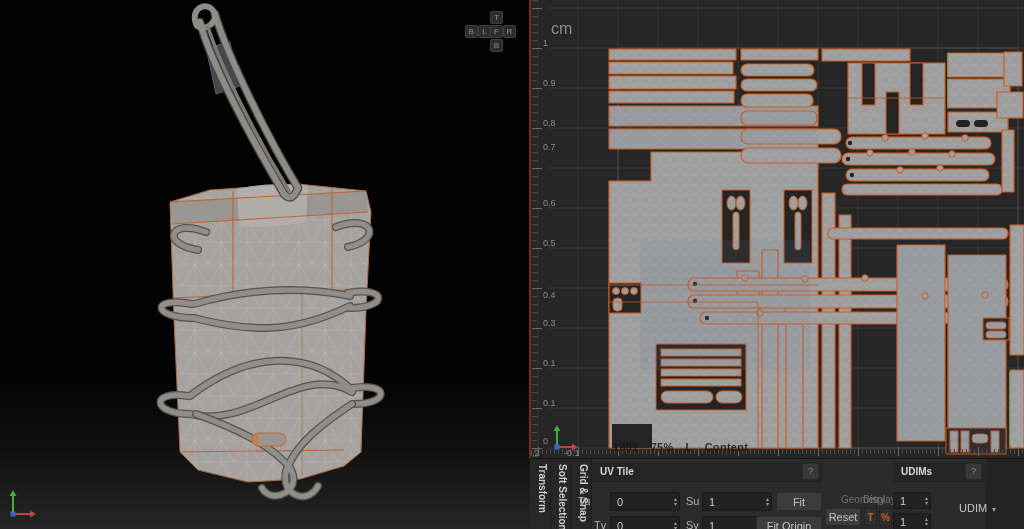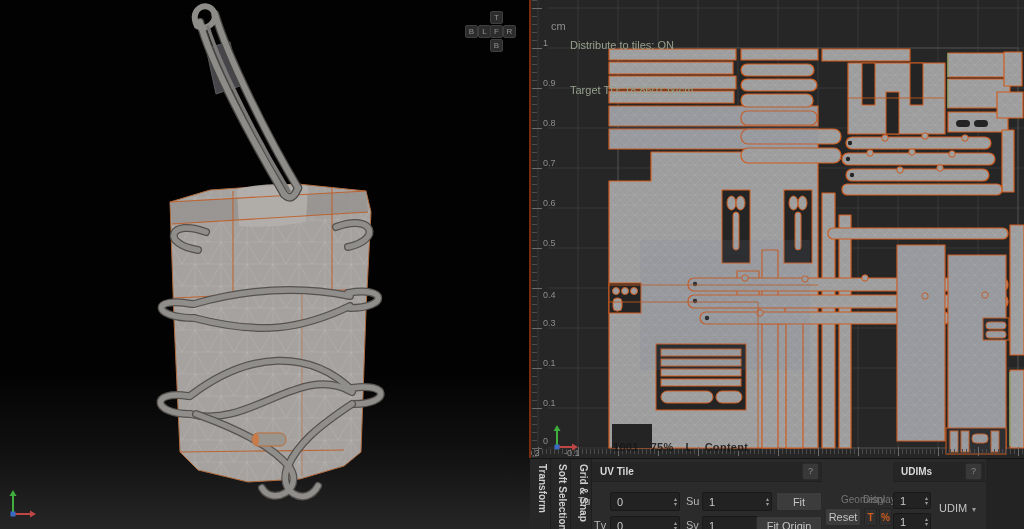--- a/index.html
+++ b/index.html
@@ -28,21 +28,21 @@
      background:repeating-linear-gradient(to bottom,#4a4a4a 0 1px,transparent 1px 8px);}
   .vruler-major{left:2px;top:8px;width:10px;height:448px;
      background:repeating-linear-gradient(to bottom,#6b6b6b 0 1px,transparent 1px 40px);}
   .hruler-minor{left:0;top:449px;width:494px;height:5px;
      background:repeating-linear-gradient(to right,#4a4a4a 0 1px,transparent 1px 4px);}
   .hruler-major{left:8px;top:447px;width:486px;height:9px;
      background:repeating-linear-gradient(to right,#6b6b6b 0 1px,transparent 1px 40px);}
   .rlabel{position:absolute;font-size:9px;color:#8d8d8d;width:28px;}
   .vlabel{left:13px;text-align:left;}
   .hlabel{top:448px;text-align:left;}
-  #cmunit{left:21px;top:20px;font-size:11px;color:#8d8d8d;}
+  #cmunit{left:21px;top:20px;font-size:16px;color:#8d8d8d;}
 
   #uvinfo{left:40px;top:8px;font-size:11px;color:#95a08c;line-height:15px;white-space:pre;}
 
   #tilelabel{left:83px;top:441px;font-size:11px;color:#161616;letter-spacing:.3px;
              display:flex;gap:12px;font-weight:bold;opacity:.85;}
 
   
   #bpanel{left:530px;top:458px;width:494px;height:71px;background:#2b2b2b;
           border-top:1px solid #141414;box-sizing:border-box;color:#b5b5b5;font-size:11px;}
   #bpanel .darkfill{position:absolute;left:456px;top:0;width:38px;height:71px;background:#232323;}
@@ -63,21 +63,21 @@
   .field{position:absolute;background:#222;border:1px solid #191919;color:#c9c9c9;
          display:flex;align-items:center;justify-content:space-between;
          padding:0 2px 0 6px;box-sizing:border-box;border-radius:2px;}
   .spincol{display:flex;flex-direction:column;line-height:5px;font-size:6px;color:#9a9a9a;}
   .spin-up::after{content:"▴";}
   .spin-down::after{content:"▾";}
   .btn{position:absolute;background:#3c3c3c;border:1px solid #2a2a2a;color:#c4c4c4;
        text-align:center;border-radius:2px;box-sizing:border-box;font-size:11px;}
   .togglebtn{position:absolute;background:#2f2f2f;border:1px solid #242424;color:#cf5c1e;
        font-weight:bold;text-align:center;border-radius:2px;box-sizing:border-box;font-size:10px;}
-  .dropdown{position:absolute;color:#c4c4c4;display:flex;align-items:center;gap:5px;}
+  .dropdown{position:absolute;color:#c4c4c4;display:flex;align-items:center;gap:5px;margin-left:20px;}
   .caret::after{content:"▾";font-size:8px;color:#9a9a9a;}
 </style>
 </head>
 <body>
 
 <div id="vp3d" class="abs">
   <svg width="530" height="529" viewBox="0 0 530 529">
     <defs>
       <pattern id="wf3d" width="26" height="22" patternUnits="userSpaceOnUse">
         <rect width="26" height="22" fill="#a5a29f"></rect>
@@ -335,35 +335,31 @@
   </svg>
 
   <div class="abs vruler-minor"></div>
   <div class="abs vruler-major"></div>
   <div class="abs hruler-minor"></div>
   <div class="abs hruler-major"></div>
   <span id="cmunit" class="abs">cm</span>
   <span class="rlabel vlabel" style="top:38px;">1</span>
   <span class="rlabel vlabel" style="top:78px;">0.9</span>
   <span class="rlabel vlabel" style="top:118px;">0.8</span>
-  <span class="rlabel vlabel" style="top:158px;">0.7</span>
+  <span class="rlabel vlabel" style="top:142px;">0.7</span>
   <span class="rlabel vlabel" style="top:198px;">0.6</span>
   <span class="rlabel vlabel" style="top:238px;">0.5</span>
   <span class="rlabel vlabel" style="top:278px;margin-top:12px;">0.4</span>
   <span class="rlabel vlabel" style="top:318px;">0.3</span>
   <span class="rlabel vlabel" style="top:358px;">0.1</span>
   <span class="rlabel vlabel" style="top:398px;">0.1</span>
   <span class="rlabel vlabel" style="top:436px;">0</span>
   <span class="rlabel hlabel" style="left:-6px;">-0.2</span>
   <span class="rlabel hlabel" style="left:34px;">-0.1</span>
 
-  <div id="uvinfo" class="abs">
-    <div>Distribute to tiles: ON</div>
-    <div>Target TD: 18.8607 tx/cm</div>
-  </div>
   <div id="tilelabel" class="abs">
     <span>1001</span>
     <span>75%</span>
     <span>L</span>
     <span>Content</span>
   </div>
 </div>
 <div id="uvdivider" class="abs"></div>
 
 <div id="bpanel" class="abs">

